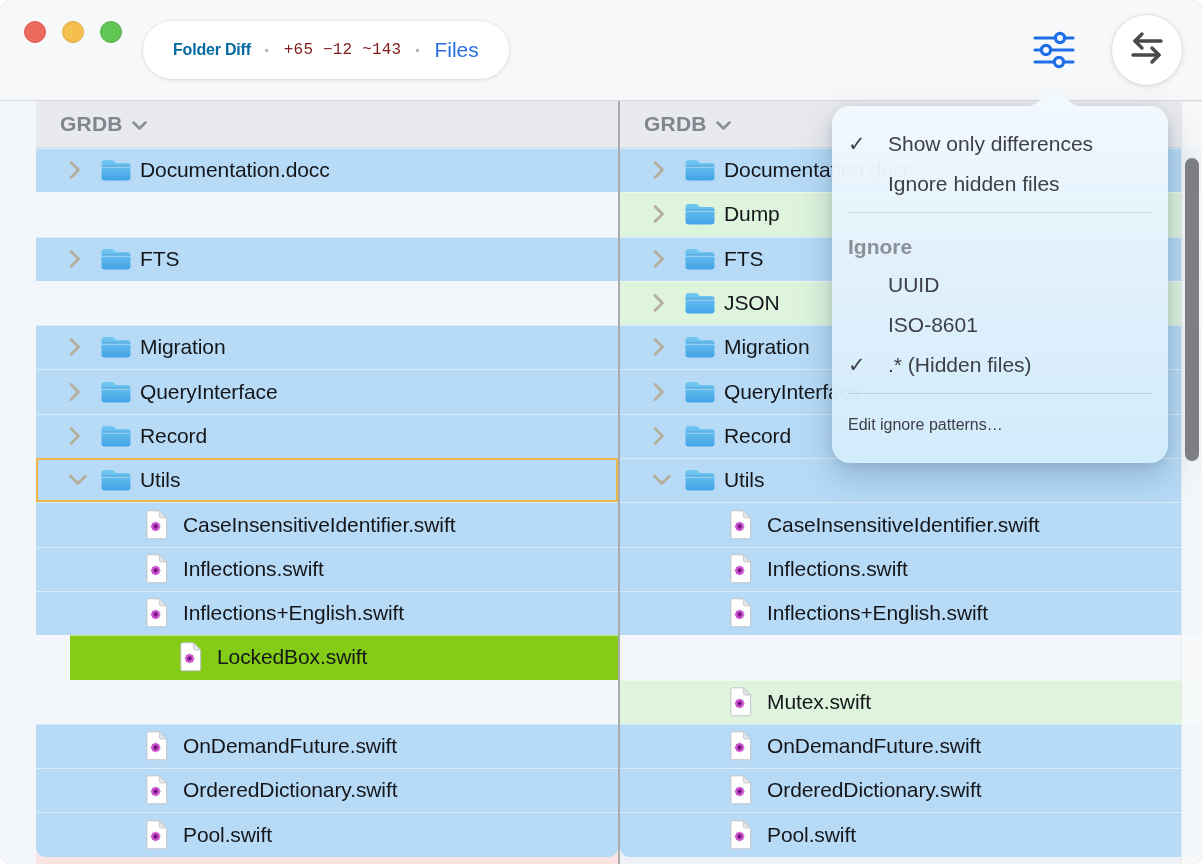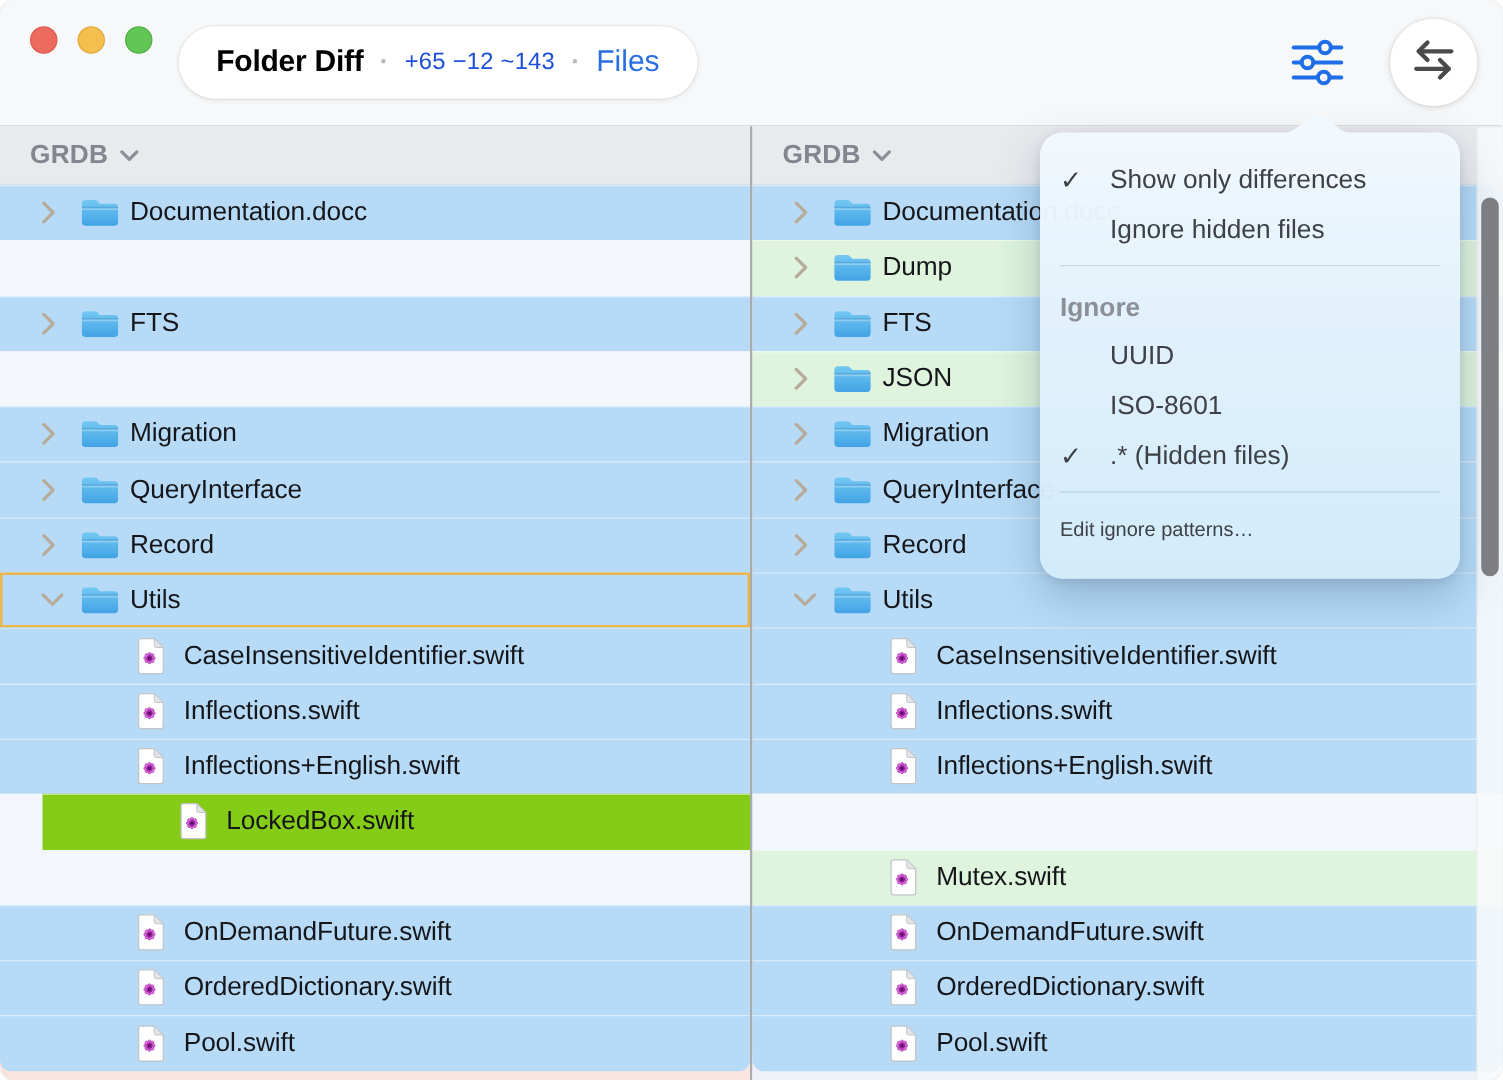--- a/index.html
+++ b/index.html
@@ -10,30 +10,30 @@
   }
   
   .titlebar{position:relative;height:100px;background:#f7f8f9;border-bottom:1px solid #dadbde;}
   .light{position:absolute;width:22px;height:22px;border-radius:50%;top:21px;box-sizing:border-box;}
   .light.red{left:24px;background:#ed6a5f;border:1px solid #dd5a4e;}
   .light.yellow{left:62px;background:#f5bf4f;border:1px solid #e0ab3c;}
   .light.green{left:100px;background:#62c654;border:1px solid #4fb043;}
   .pill{position:absolute;left:143px;top:21px;height:58px;border-radius:29px;background:#ffffff;
     box-shadow:0 1px 4px rgba(0,0,0,0.10),0 0 0 1px rgba(0,0,0,0.03);
     display:flex;align-items:center;padding:0 30px;gap:13px;}
-  .pill .title{font-weight:700;font-size:24px;color:#000000;letter-spacing:-0.2px;}
+  .pill .title{font-weight:700;font-size:16px;color:#0369a1;letter-spacing:-0.2px;}
   .pill .dot{color:#b4b5ba;font-size:21px;font-weight:700;}
-  .pill .stats{color:#1d4ed8;font-size:19px;letter-spacing:0.2px;}
-  .pill .files{color:#2a6ee0;font-size:24px;cursor:pointer;}
+  .pill .stats{color:#7f1d1d;font-size:16px;letter-spacing:0.2px;font-family:Liberation Mono, monospace;}
+  .pill .files{color:#2a6ee0;font-size:21px;cursor:pointer;}
   .filter-btn{position:absolute;left:1028px;top:30px;width:52px;height:44px;display:flex;align-items:center;justify-content:center;cursor:pointer;}
   .swap-btn{position:absolute;left:1112px;top:15px;width:70px;height:70px;border-radius:50%;background:#fff;
     box-shadow:0 1px 6px rgba(0,0,0,0.13),0 0 0 1px rgba(0,0,0,0.04);
     display:flex;align-items:center;justify-content:center;cursor:pointer;}
   
-  .content{position:relative;height:763px;display:flex;}
+  .content{position:relative;height:763px;display:flex;padding-left:36px;}
   .panel{width:600px;display:flex;flex-direction:column;background:#f3f6fa;box-sizing:border-box;}
   .panel.right{width:602px;border-left:2px solid #aaabaf;}
   .panel-header{flex:0 0 47px;background:#e9eaee;border-bottom:1px solid #dcdde0;box-sizing:border-box;
     display:flex;align-items:center;gap:9px;padding-left:24px;
     color:#81868f;font-weight:700;font-size:21px;letter-spacing:0.2px;}
   .rows{flex:1;display:flex;flex-direction:column;position:relative;}
   .row{flex:0 0 44.3px;position:relative;z-index:1;}
   .row.changed{background:#b7dbf7;box-shadow:inset 0 1px 0 rgba(255,255,255,0.45);}
   .row.added{background:#def4dc;box-shadow:inset 0 1px 0 rgba(255,255,255,0.5);}
   .row.removed{background:#84cc16;box-shadow:inset 0 1px 0 rgba(255,255,255,0.5);margin-left:34px;}

